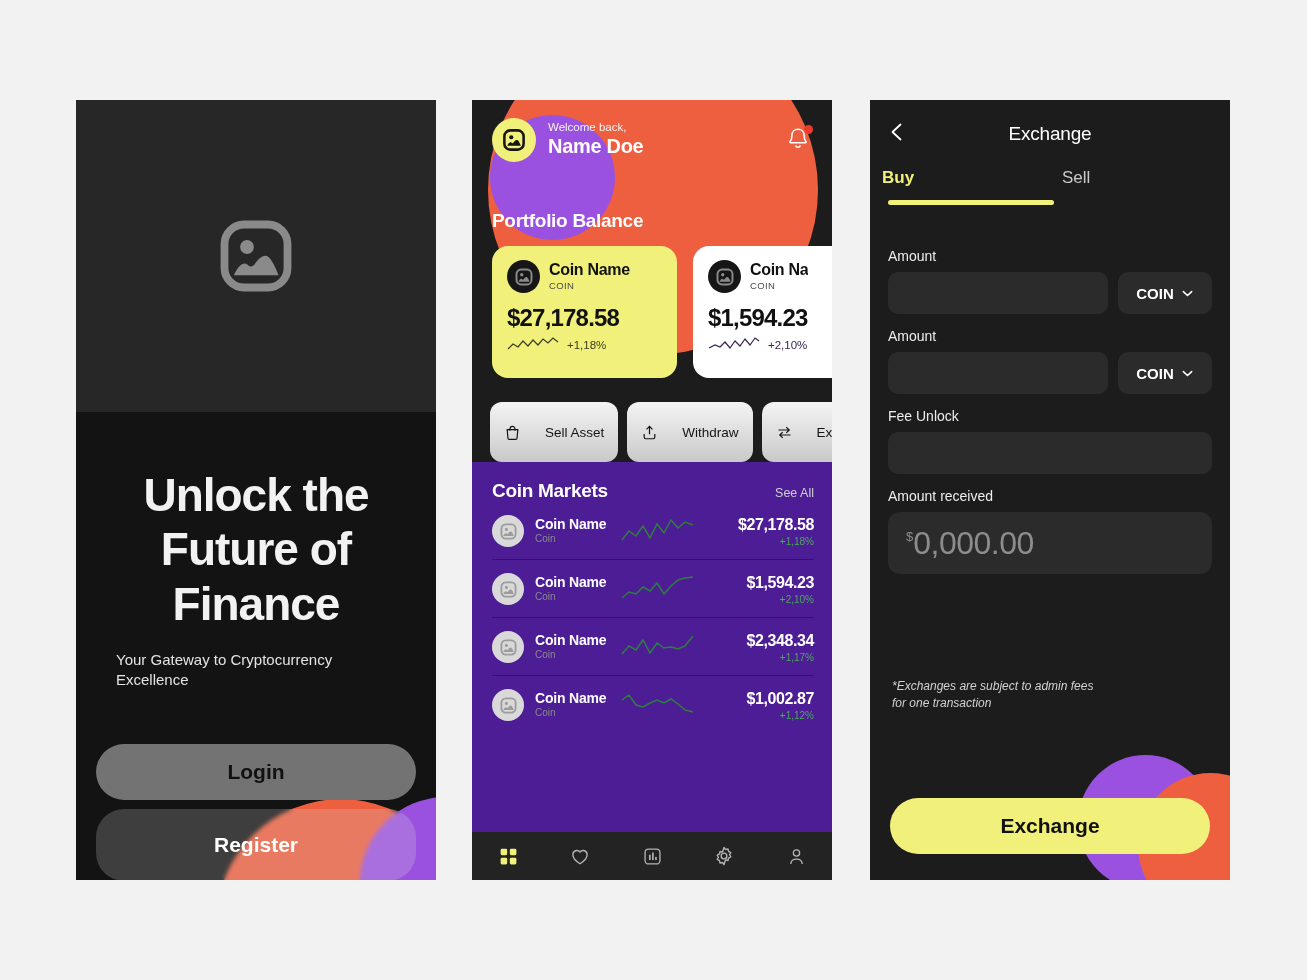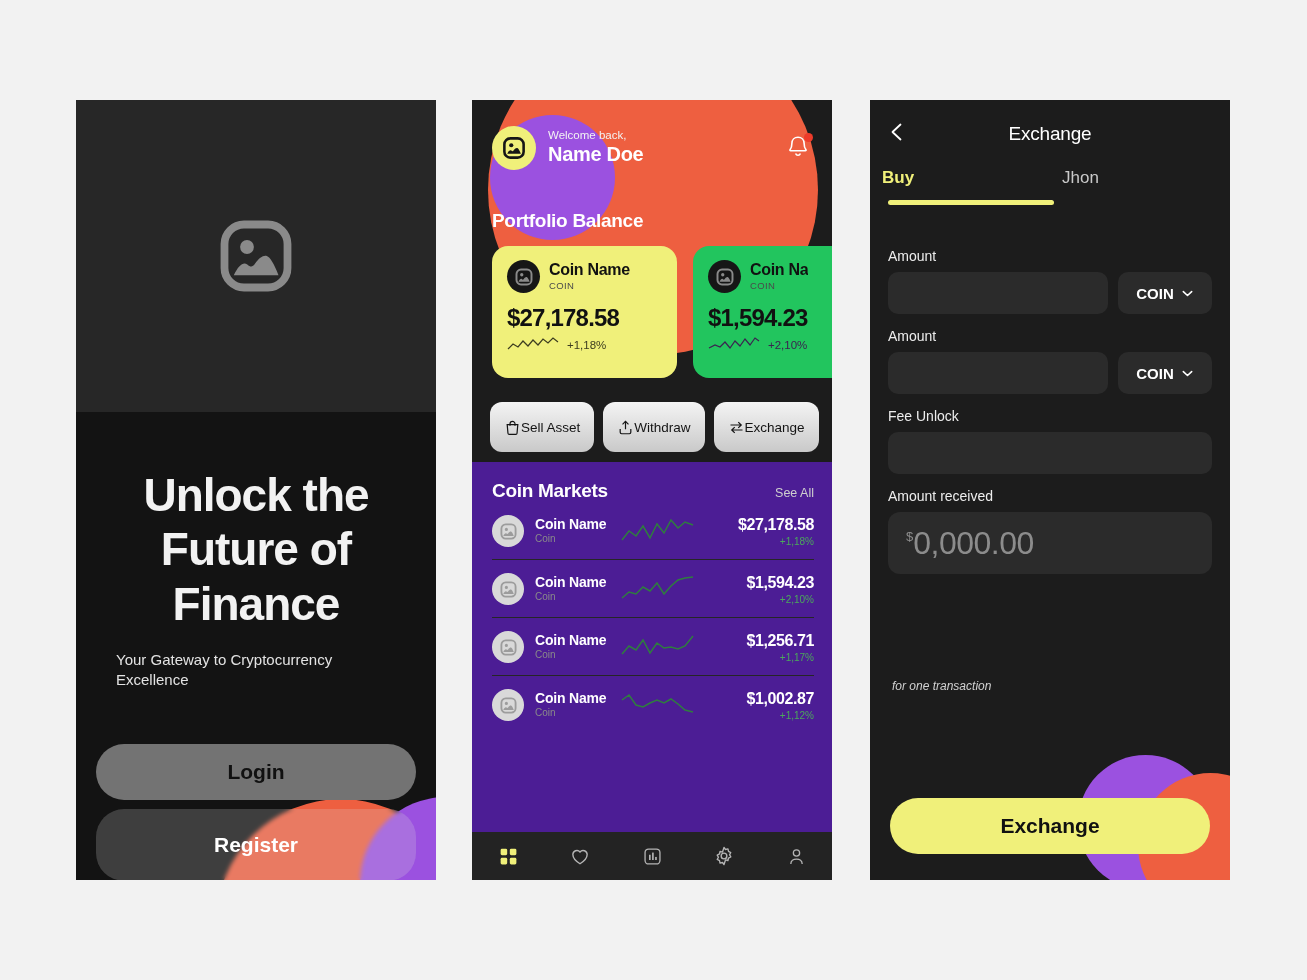--- a/index.html
+++ b/index.html
@@ -65,21 +65,21 @@
     color:#fff; font-size:21px; font-weight:bold; cursor:pointer;
     backdrop-filter: blur(2px);
     z-index: 4;
   }
 
   
   .hm-hero { position:absolute; left:0; top:0; width:100%; height:362px; background:#1c1c1c; overflow:hidden; }
   .deco-orange-2 { width:330px; height:330px; background:#ee5f40; left:16px; top:-75px; }
   .deco-purple-2 { width:125px; height:125px; background:#9b51e0; left:18px; top:15px; }
 
-  .hm-top { position:absolute; left:0; top:0; width:100%; padding:18px 20px; z-index:3;margin-top:8px; }
+  .hm-top { position:absolute; left:0; top:0; width:100%; padding:18px 20px; z-index:3; }
   .hm-userrow { display:flex; align-items:center; }
   .hm-avatar {
     width:44px; height:44px; border-radius:50%; background:#f0f07a;
     display:flex; align-items:center; justify-content:center; flex:0 0 auto;
   }
   .hm-names { margin-left:12px; flex:1 1 auto; }
   .hm-welcome { color:#f3f3f3; font-size:11.5px; line-height:1.2; }
   .hm-username { color:#fff; font-size:20px; font-weight:bold; line-height:1.25; letter-spacing:-0.3px; }
   .bell-wrap { position:relative; width:26px; height:28px; flex:0 0 auto; cursor:pointer; }
   .bell-dot { position:absolute; right:-1px; top:-1px; width:9px; height:9px; border-radius:50%; background:#ee3b2a; }
@@ -88,39 +88,39 @@
     position:absolute; left:20px; top:110px; z-index:3;
     color:#fff; font-size:19px; font-weight:bold; letter-spacing:-0.3px;
   }
 
   .hm-cards {
     position:absolute; left:20px; top:146px; z-index:3;
     display:flex; gap:16px;
   }
   .coin-card { width:185px; height:132px; border-radius:16px; padding:14px 15px; flex:0 0 auto; }
   .cc-yellow { background:#f0f07a; }
-  .cc-purple { background:#22c55e; }
+  .cc-purple { background:#ffffff; }
   .cc-head { display:flex; align-items:center; }
   .cc-ico { width:33px; height:33px; border-radius:50%; background:#161616; display:flex; align-items:center; justify-content:center; flex:0 0 auto; }
   .cc-txt { margin-left:9px; overflow:hidden; }
   .cc-name { color:#111; font-size:16px; font-weight:bold; line-height:1.15; letter-spacing:-0.3px; white-space:nowrap; }
   .cc-sym { color:#4a4a4a; font-size:9.5px; letter-spacing:0.4px; line-height:1.3; }
   .cc-price { color:#111; font-size:24px; font-weight:bold; margin-top:11px; letter-spacing:-0.8px; white-space:nowrap; }
   .cc-foot { display:flex; align-items:center; margin-top:4px; }
   .cc-pct { color:#3d3d20; font-size:11.5px; margin-left:8px; }
   .cc-purple .cc-pct { color:#3a2450; }
 
   .hm-actions {
     position:absolute; left:18px; top:302px; z-index:3;
     display:flex; gap:9px;
   }
   .act-btn {
-    height:50px; border-radius:12px; padding:0 14px;
+    height:60px; border-radius:12px; padding:0 14px;
     background: linear-gradient(180deg,#f4f4f4 0%, #c9c9c9 100%);
-    display:flex; align-items:center; gap:0; cursor:pointer;
+    display:flex; align-items:center; gap:24px; cursor:pointer;
   }
   .act-label { color:#141414; font-size:13.5px; font-weight:500; white-space:nowrap; }
 
   .hm-markets {
     position:absolute; left:0; top:362px; width:100%; height:370px;
     background:#4c1d95; padding:18px 18px 0 20px; overflow:hidden;
   }
   .mk-head { display:flex; align-items:baseline; justify-content:space-between; }
   .mk-title { color:#fff; font-size:19px; font-weight:bold; letter-spacing:-0.3px; }
   .mk-seeall { color:#cfcfcf; font-size:12.5px; cursor:pointer;margin-left:36px; }
@@ -375,21 +375,21 @@
           </svg>
         </div>
         <div class="mk-names">
           <div class="mk-name">Coin Name</div>
           <div class="mk-sub">Coin</div>
         </div>
         <svg class="mk-spark" height="30" viewBox="0 0 76 30">
           <polyline points="1,22 8,14 15,18 22,8 29,21 36,11 43,16 50,15 57,17 64,14 72,4" fill="none" stroke="#2f7d3f" stroke-width="1.5"></polyline>
         </svg>
         <div class="mk-vals">
-          <div class="mk-price">$1,256.71</div>
+          <div class="mk-price">$2,348.34</div>
           <div class="mk-pct">+1,17%</div>
         </div>
       </div>
 
       <div class="mk-row">
         <div class="mk-ico">
           <svg width="17" height="17" viewBox="0 0 24 24">
             <rect x="2" y="2" width="20" height="20" rx="6" fill="none" stroke="#9c9c9c" stroke-width="2.6"></rect>
             <circle cx="9" cy="9" r="2.2" fill="#9c9c9c"></circle>
             <path d="M4.6 18.4c1.6-3.4 3.2-4.6 4.5-3.6 1.1.9 1.6 1.1 2.6-.3 1.4-2 2.8-2.9 3.9-2.5 1.1.4 2.4 2.5 3.9 6.4z" fill="#9c9c9c"></path>
@@ -451,21 +451,21 @@
       <span class="ex-back">
         <svg width="18" height="20" viewBox="0 0 18 20">
           <path d="M12.5 2.5L4.5 10l8 7.5" fill="none" stroke="#fff" stroke-width="1.8" stroke-linecap="round" stroke-linejoin="round"></path>
         </svg>
       </span>
       <div class="ex-title">Exchange</div>
     </div>
 
     <div class="ex-tabs">
       <div class="ex-tab active">Buy</div>
-      <div class="ex-tab inactive">Jhon</div>
+      <div class="ex-tab inactive">Sell</div>
     </div>
     <div class="ex-underline"></div>
 
     <div class="ex-form">
       <div class="fld-label">Amount</div>
       <div class="fld-row">
         <input class="fld-input" type="text" value="" style="">
         <div class="fld-select">
           <span>COIN</span>
           <svg width="13" height="13" viewBox="0 0 14 14">
@@ -489,20 +489,21 @@
       <div class="fld-wide"></div>
 
       <div class="fld-label">Amount received</div>
       <div class="fld-received">
         <span class="rc-dollar">$</span>
         <span class="rc-num">0,000.00</span>
       </div>
     </div>
 
     <div class="ex-note">
+      <div>*Exchanges are subject to admin fees</div>
       <div>for one transaction</div>
     </div>
 
     <div class="deco deco-purple-3"></div>
     <div class="deco deco-orange-3"></div>
     <div class="btn-exchange">Exchange</div>
   </div>
 
 </div>
 

